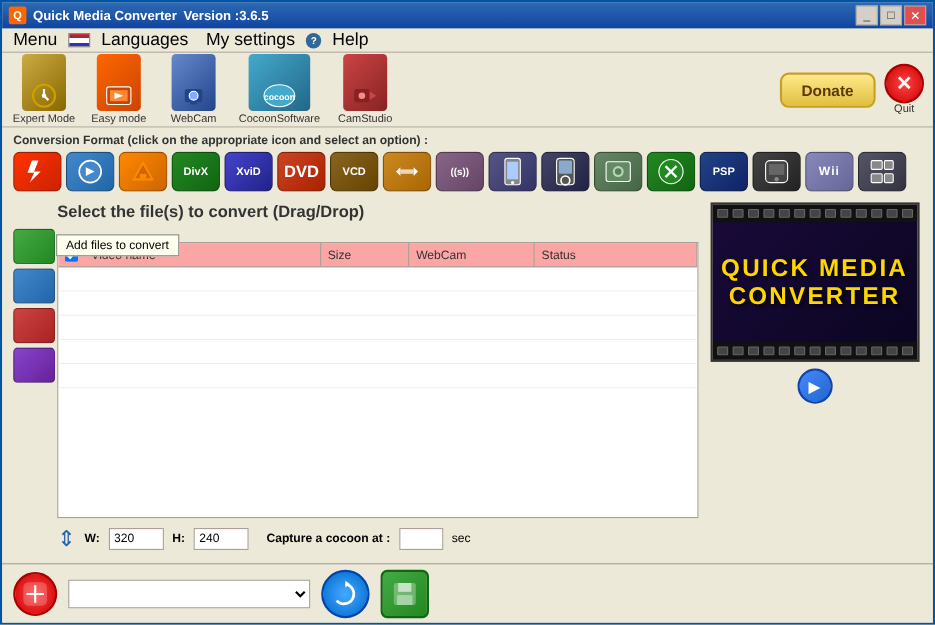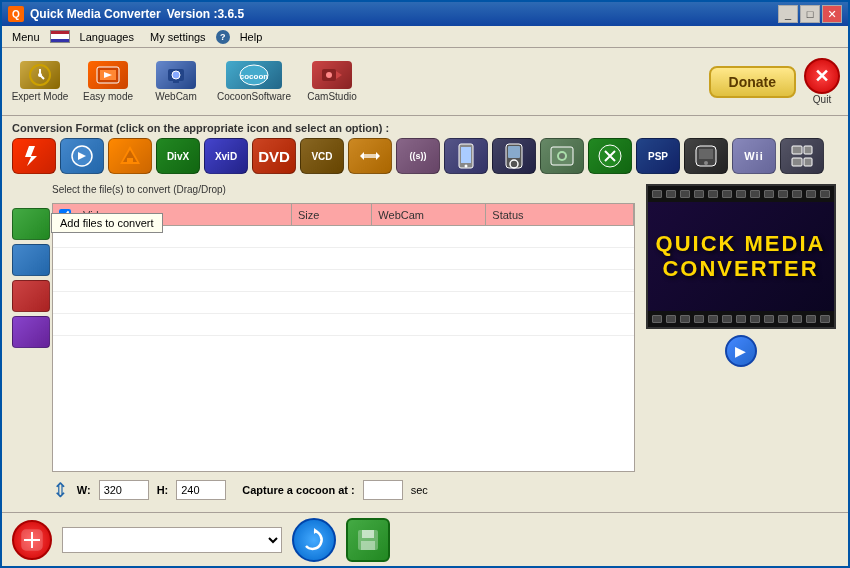--- a/index.html
+++ b/index.html
@@ -67,21 +67,21 @@
       display: flex;
       align-items: center;
       padding: 2px 4px;
       border-bottom: 1px solid #a8a098;
       gap: 4px;
       height: 22px;
     }
     .menu-item {
       padding: 2px 6px;
       cursor: pointer;
-      font-size: 11px;
+      font-size: 16px;
     }
     .menu-help-icon {
       width: 14px; height: 14px;
       border-radius: 50%;
       background: #336699;
       color: white;
       display: inline-flex; align-items:center; justify-content:center;
       font-size: 9px; font-weight: bold;
     }
 
@@ -96,21 +96,21 @@
       height: 68px;
     }
     .toolbar-btn {
       display: flex;
       flex-direction: column;
       align-items: center;
       cursor: pointer;
       width: 60px;
     }
     .toolbar-icon {
-      width: 40px; height: 28px;
+      width: 40px; height: 52px;
       margin-bottom: 2px;
       display: flex; align-items:flex-end; justify-content:center;
       border-radius: 4px;
     }
     .toolbar-label {
       font-size: 10px;
       text-align: center;
       color: #333;
     }
     .toolbar-spacer { flex: 1; }
@@ -231,24 +231,24 @@
       z-index: 10;
       pointer-events: none;
     }
 
     .file-table-area {
       flex: 1;
       display: flex;
       flex-direction: column;
     }
     .file-table-label {
-      font-size: 10px;
-      font-weight: normal;
+      font-size: 15px;
+      font-weight: bold;
       color: #333;
-      margin-bottom: 8px;
+      margin-bottom: 19px;
     }
     .file-table {
       border: 1px solid #a8a098;
       background: white;
       flex: 1;
       overflow: hidden;
     }
     .table-header {
       display: flex;
       background: #fca5a5;

